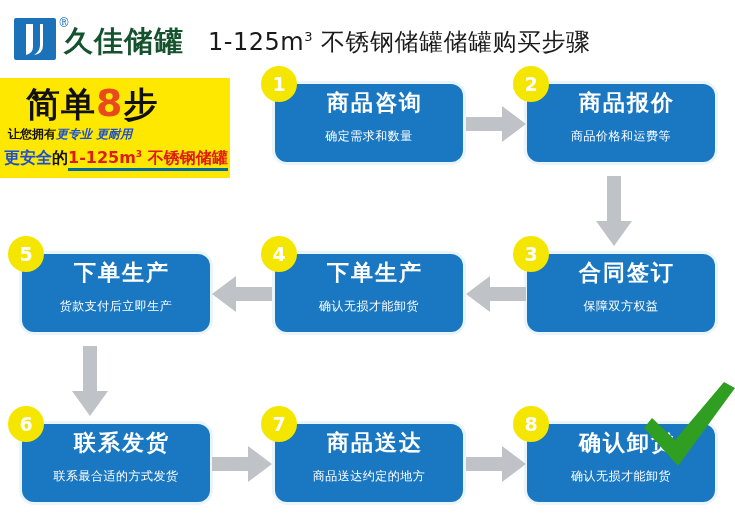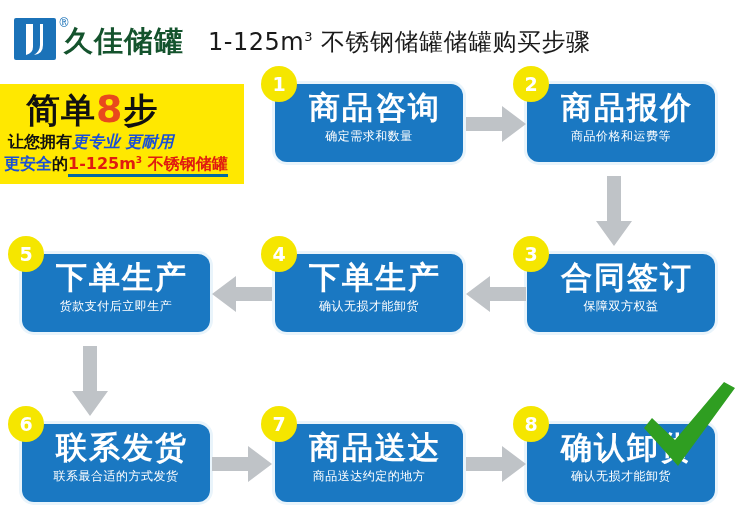--- a/index.html
+++ b/index.html
@@ -62,42 +62,43 @@
     letter-spacing: 0.5px;
   }
   #header-title .sup {
     font-size: 13px;
     vertical-align: super;
   }
 
   
   #promo {
     position: absolute;
-    left: 0px; top: 84px;
-    width: 244px; height: 100px;
+    left: 0px; top: 78px;
+    width: 198px; height: 100px;
     background: #ffe800;
+    padding-left: 32px;
   }
   #promo-headline {
     position: absolute;
     left: 26px; top: 3px;
     font-size: 34px;
     font-weight: bold;
     color: #111111;
     letter-spacing: 1px;
     white-space: nowrap;
   }
   #promo-headline .num8 {
     color: #e8491d;
     font-size: 38px;
     font-family: "DejaVu Sans", "Liberation Sans", sans-serif;
   }
   #promo-line1 {
     position: absolute;
     left: 8px; top: 48px;
-    font-size: 16px;
+    font-size: 12px;
     font-weight: bold;
     color: #111111;
     white-space: nowrap;
   }
   #promo-line2 {
     position: absolute;
     left: 4px; top: 70px;
     font-size: 16px;
     font-weight: bold;
     color: #111111;
@@ -130,21 +131,21 @@
     height: 78px;
     background: #1a78c2;
     border-radius: 12px;
     box-shadow: 0 0 0 3px #e9f4fb;
   }
   .step-title {
     position: absolute;
     left: 12px; right: 0;
     top: 8px;
     text-align: center;
-    font-size: 31px;
+    font-size: 22px;
     font-weight: bold;
     color: #ffffff;
     letter-spacing: 2px;
     line-height: 1;
   }
   .step-sub {
     position: absolute;
     left: 0; right: 0;
     top: 46px;
     text-align: center;

